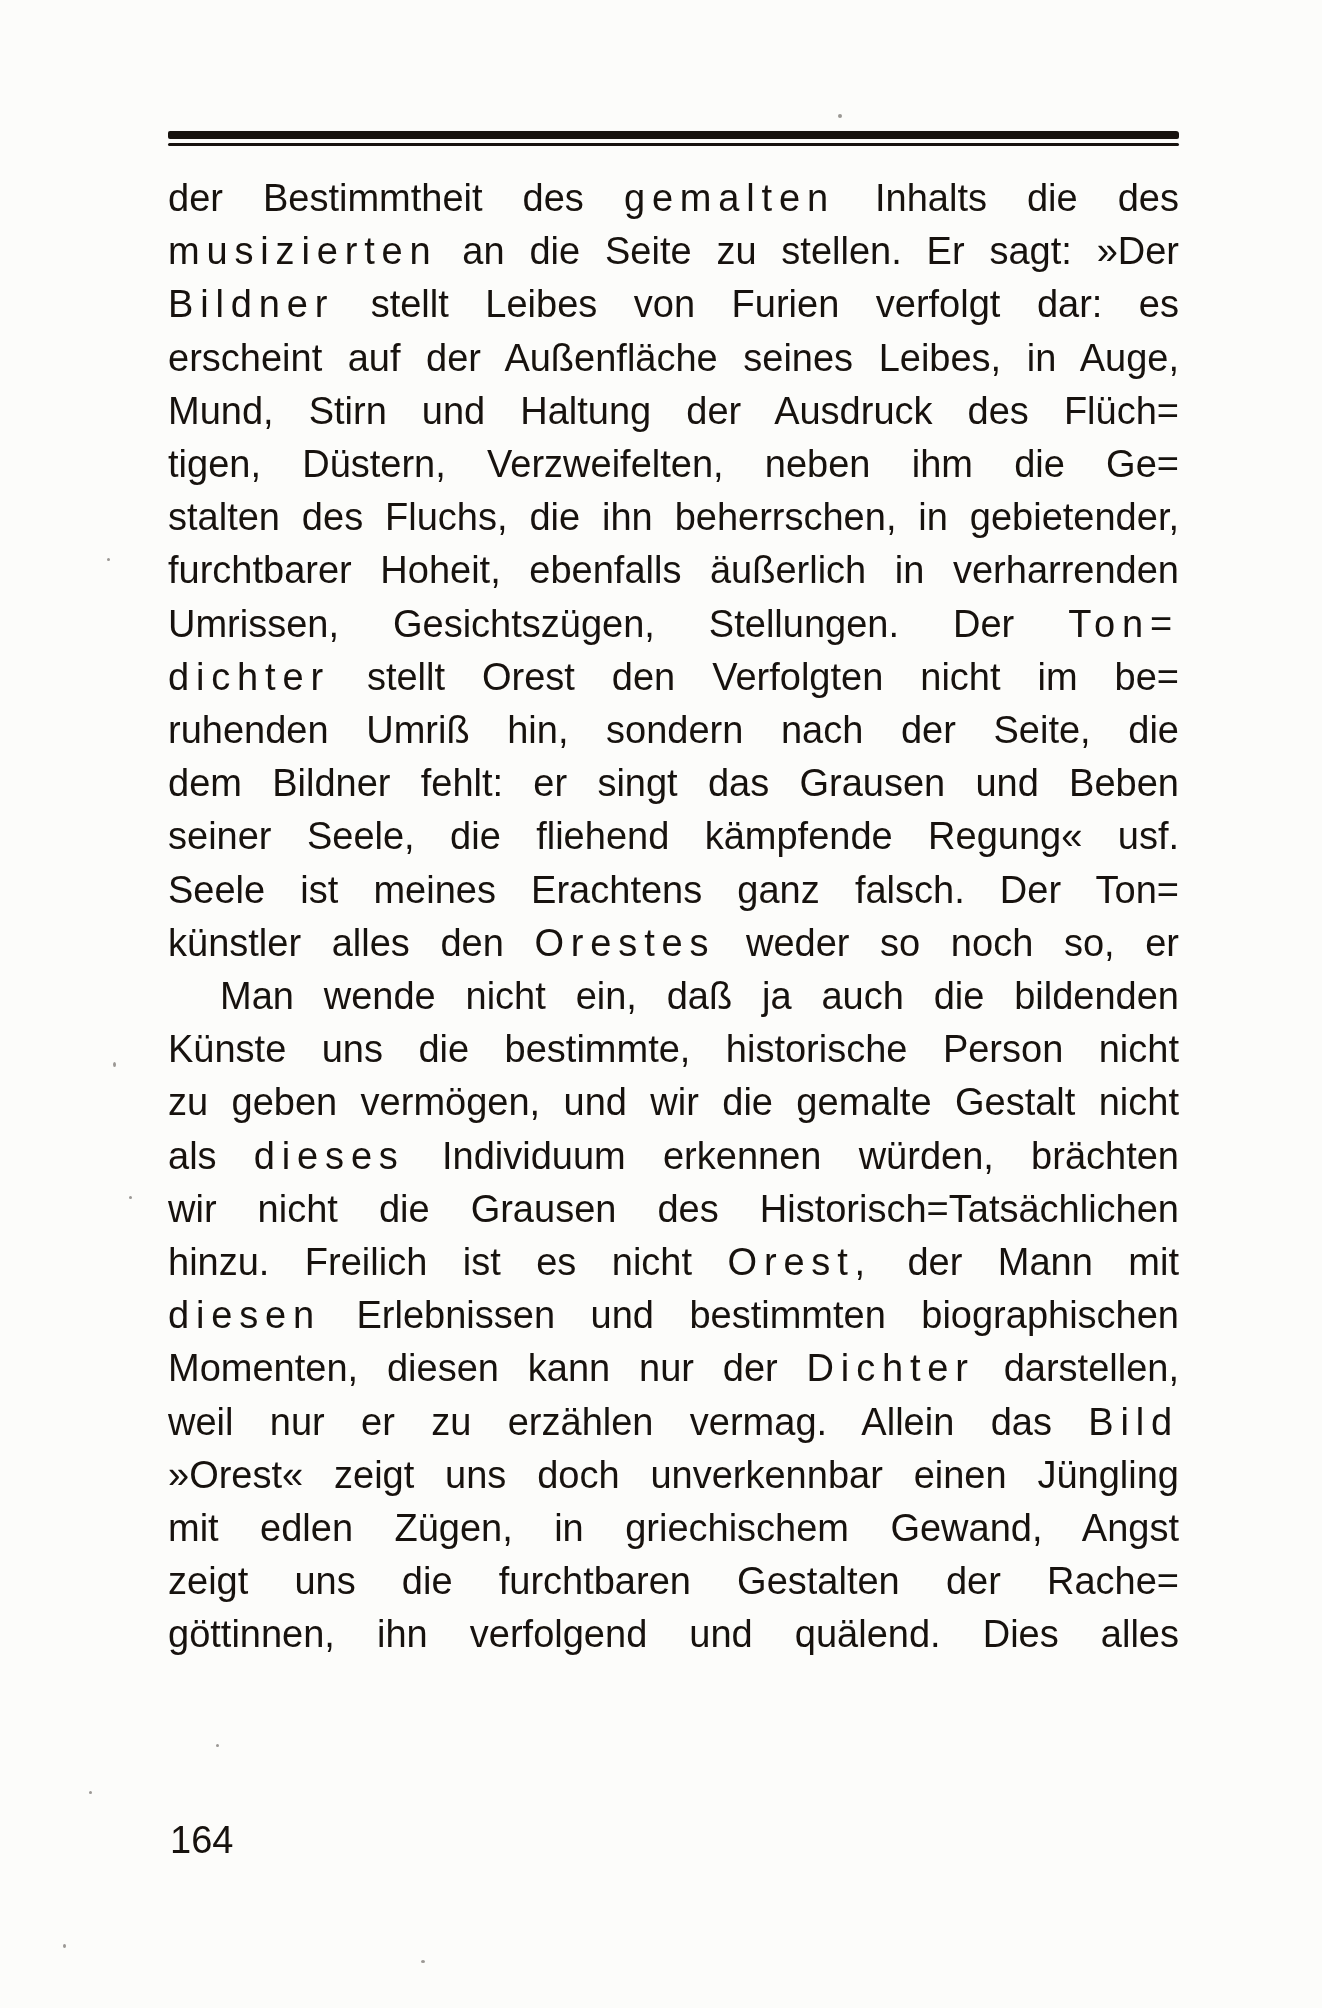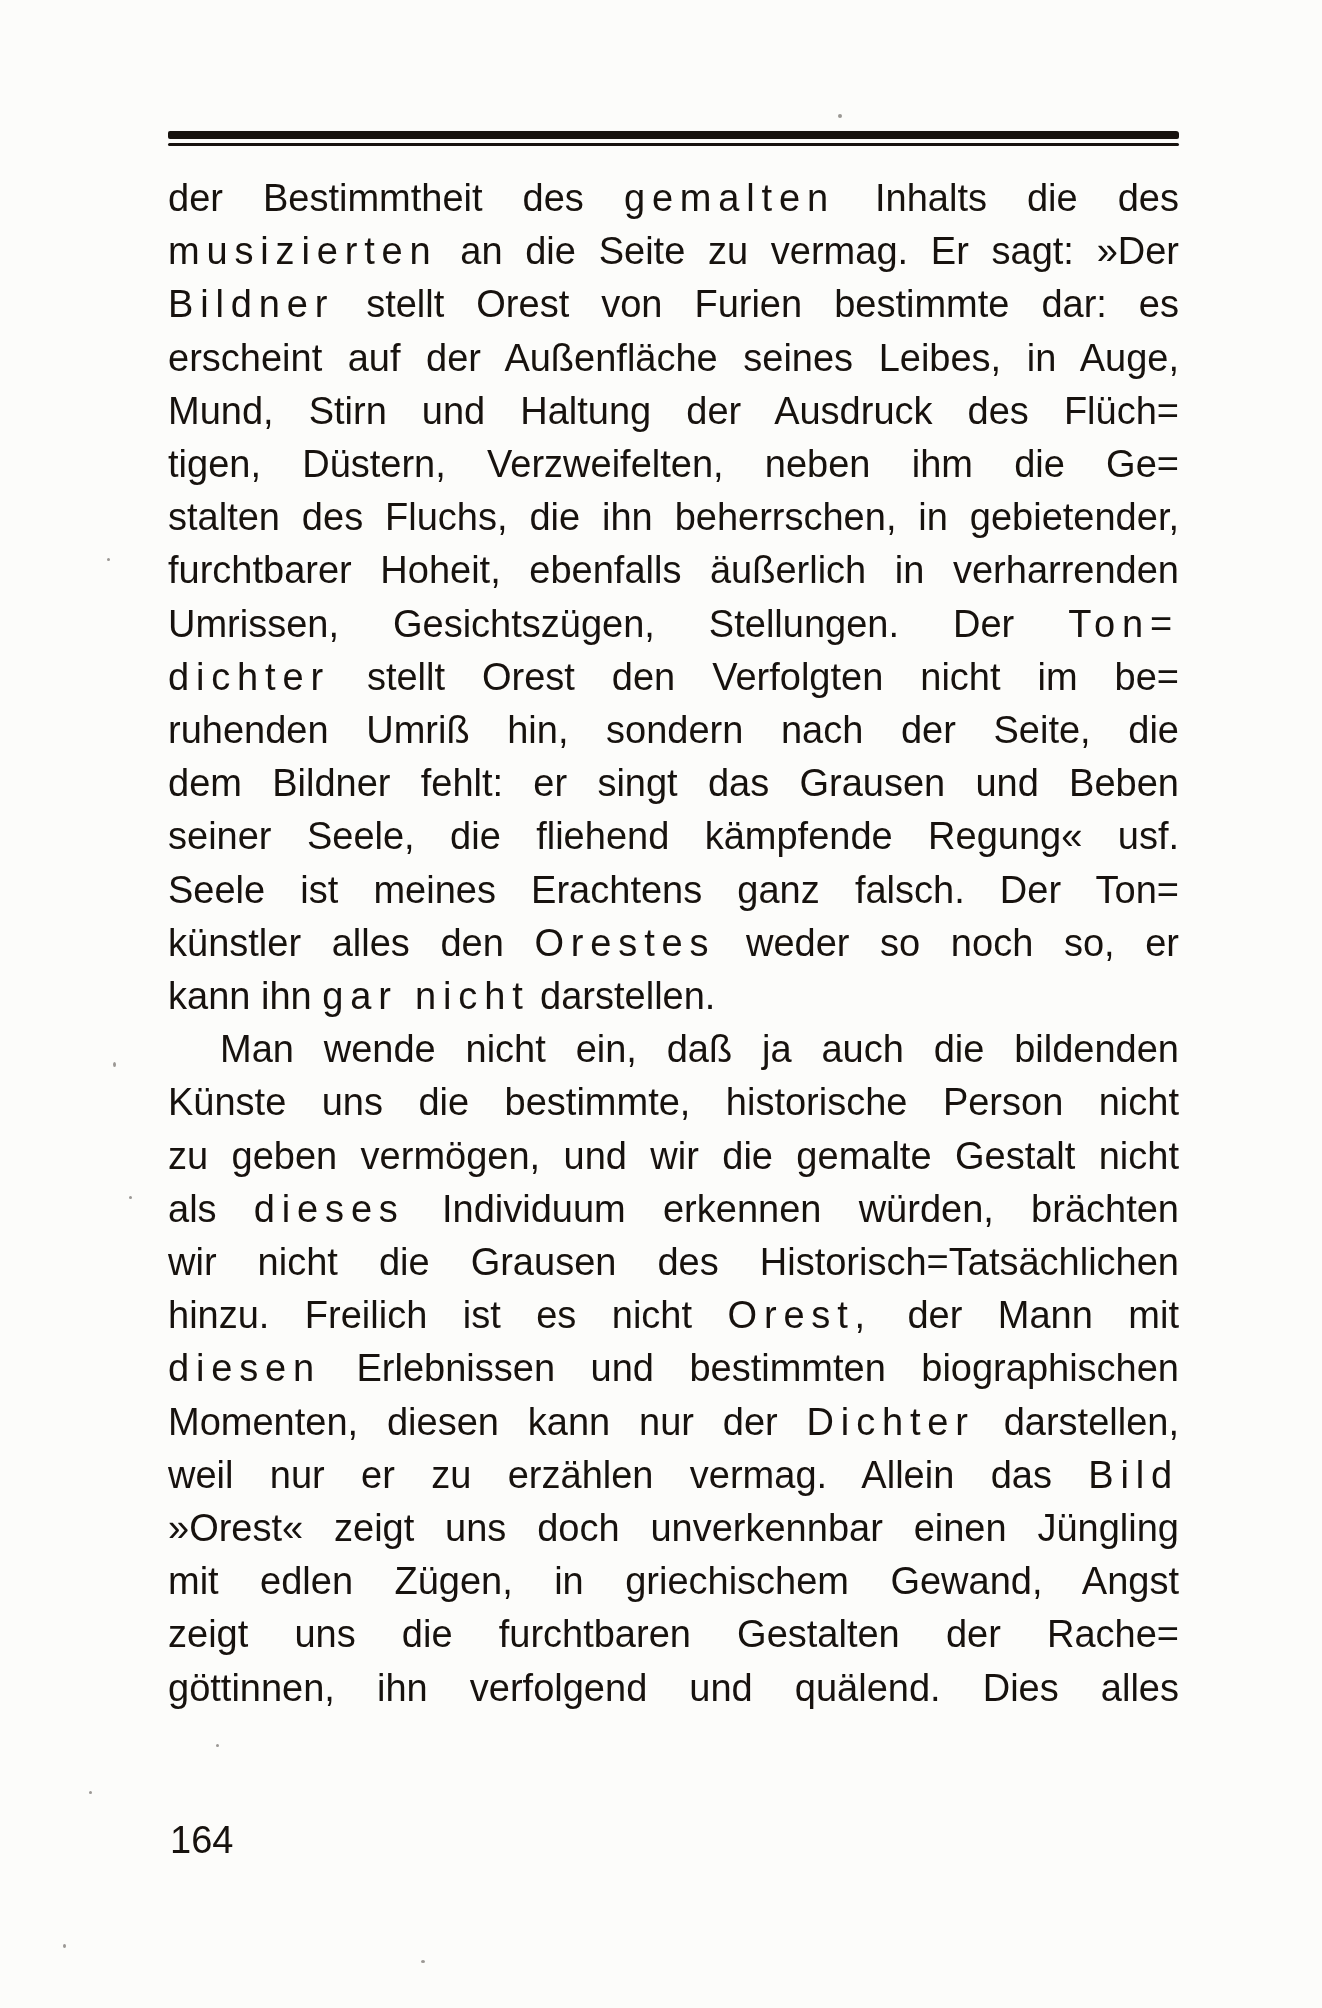--- a/index.html
+++ b/index.html
@@ -43,35 +43,34 @@
 <body>
 
 <div class="page">
   <div class="top-rule">
     <div class="rule-thick"></div>
     <div class="rule-thin"></div>
   </div>
 
   <div class="text-block">
       <div class="line"><span>der Bestimmtheit des </span><span class="sp">gemalten</span><span> Inhalts die des</span></div>
-      <div class="line"><span class="sp">musizierten</span><span> an die Seite zu vermag. Er sagt: »Der</span></div>
-      <div class="line"><span class="sp">Bildner</span><span> stellt Orest von Furien bestimmte dar: es</span></div>
+      <div class="line"><span class="sp">musizierten</span><span> an die Seite zu stellen. Er sagt: »Der</span></div>
+      <div class="line"><span class="sp">Bildner</span><span> stellt Leibes von Furien verfolgt dar: es</span></div>
       <div class="line"><span>erscheint auf der Außenfläche seines Leibes, in Auge,</span></div>
       <div class="line"><span>Mund, Stirn und Haltung der Ausdruck des Flüch=</span></div>
       <div class="line"><span>tigen, Düstern, Verzweifelten, neben ihm die Ge=</span></div>
       <div class="line"><span>stalten des Fluchs, die ihn beherrschen, in gebietender,</span></div>
       <div class="line"><span>furchtbarer Hoheit, ebenfalls äußerlich in verharrenden</span></div>
       <div class="line"><span>Umrissen, Gesichtszügen, Stellungen. Der </span><span class="sp">Ton=</span></div>
       <div class="line"><span class="sp">dichter</span><span> stellt Orest den Verfolgten nicht im be=</span></div>
       <div class="line"><span>ruhenden Umriß hin, sondern nach der Seite, die</span></div>
       <div class="line"><span>dem Bildner fehlt: er singt das Grausen und Beben</span></div>
       <div class="line"><span>seiner Seele, die fliehend kämpfende Regung« usf.</span></div>
       <div class="line"><span>Seele ist meines Erachtens ganz falsch. Der Ton=</span></div>
       <div class="line"><span>künstler alles den </span><span class="sp">Orestes</span><span> weder so noch so, er</span></div>
-      <div class="line left"><span>kann ihn </span><span class="sp">gar nicht</span><span> darstellen.</span></div>
       <div class="line indent"><span>Man wende nicht ein, daß ja auch die bildenden</span></div>
       <div class="line"><span>Künste uns die bestimmte, historische Person nicht</span></div>
       <div class="line"><span>zu geben vermögen, und wir die gemalte Gestalt nicht</span></div>
       <div class="line"><span>als </span><span class="sp">dieses</span><span> Individuum erkennen würden, brächten</span></div>
       <div class="line"><span>wir nicht die Grausen des Historisch=Tatsächlichen</span></div>
       <div class="line"><span>hinzu. Freilich ist es nicht </span><span class="sp">Orest,</span><span> der Mann mit</span></div>
       <div class="line"><span class="sp">diesen</span><span> Erlebnissen und bestimmten biographischen</span></div>
       <div class="line"><span>Momenten, diesen kann nur der </span><span class="sp">Dichter</span><span> darstellen,</span></div>
       <div class="line"><span>weil nur er zu erzählen vermag. Allein das </span><span class="sp">Bild</span></div>
       <div class="line"><span>»Orest« zeigt uns doch unverkennbar einen Jüngling</span></div>

